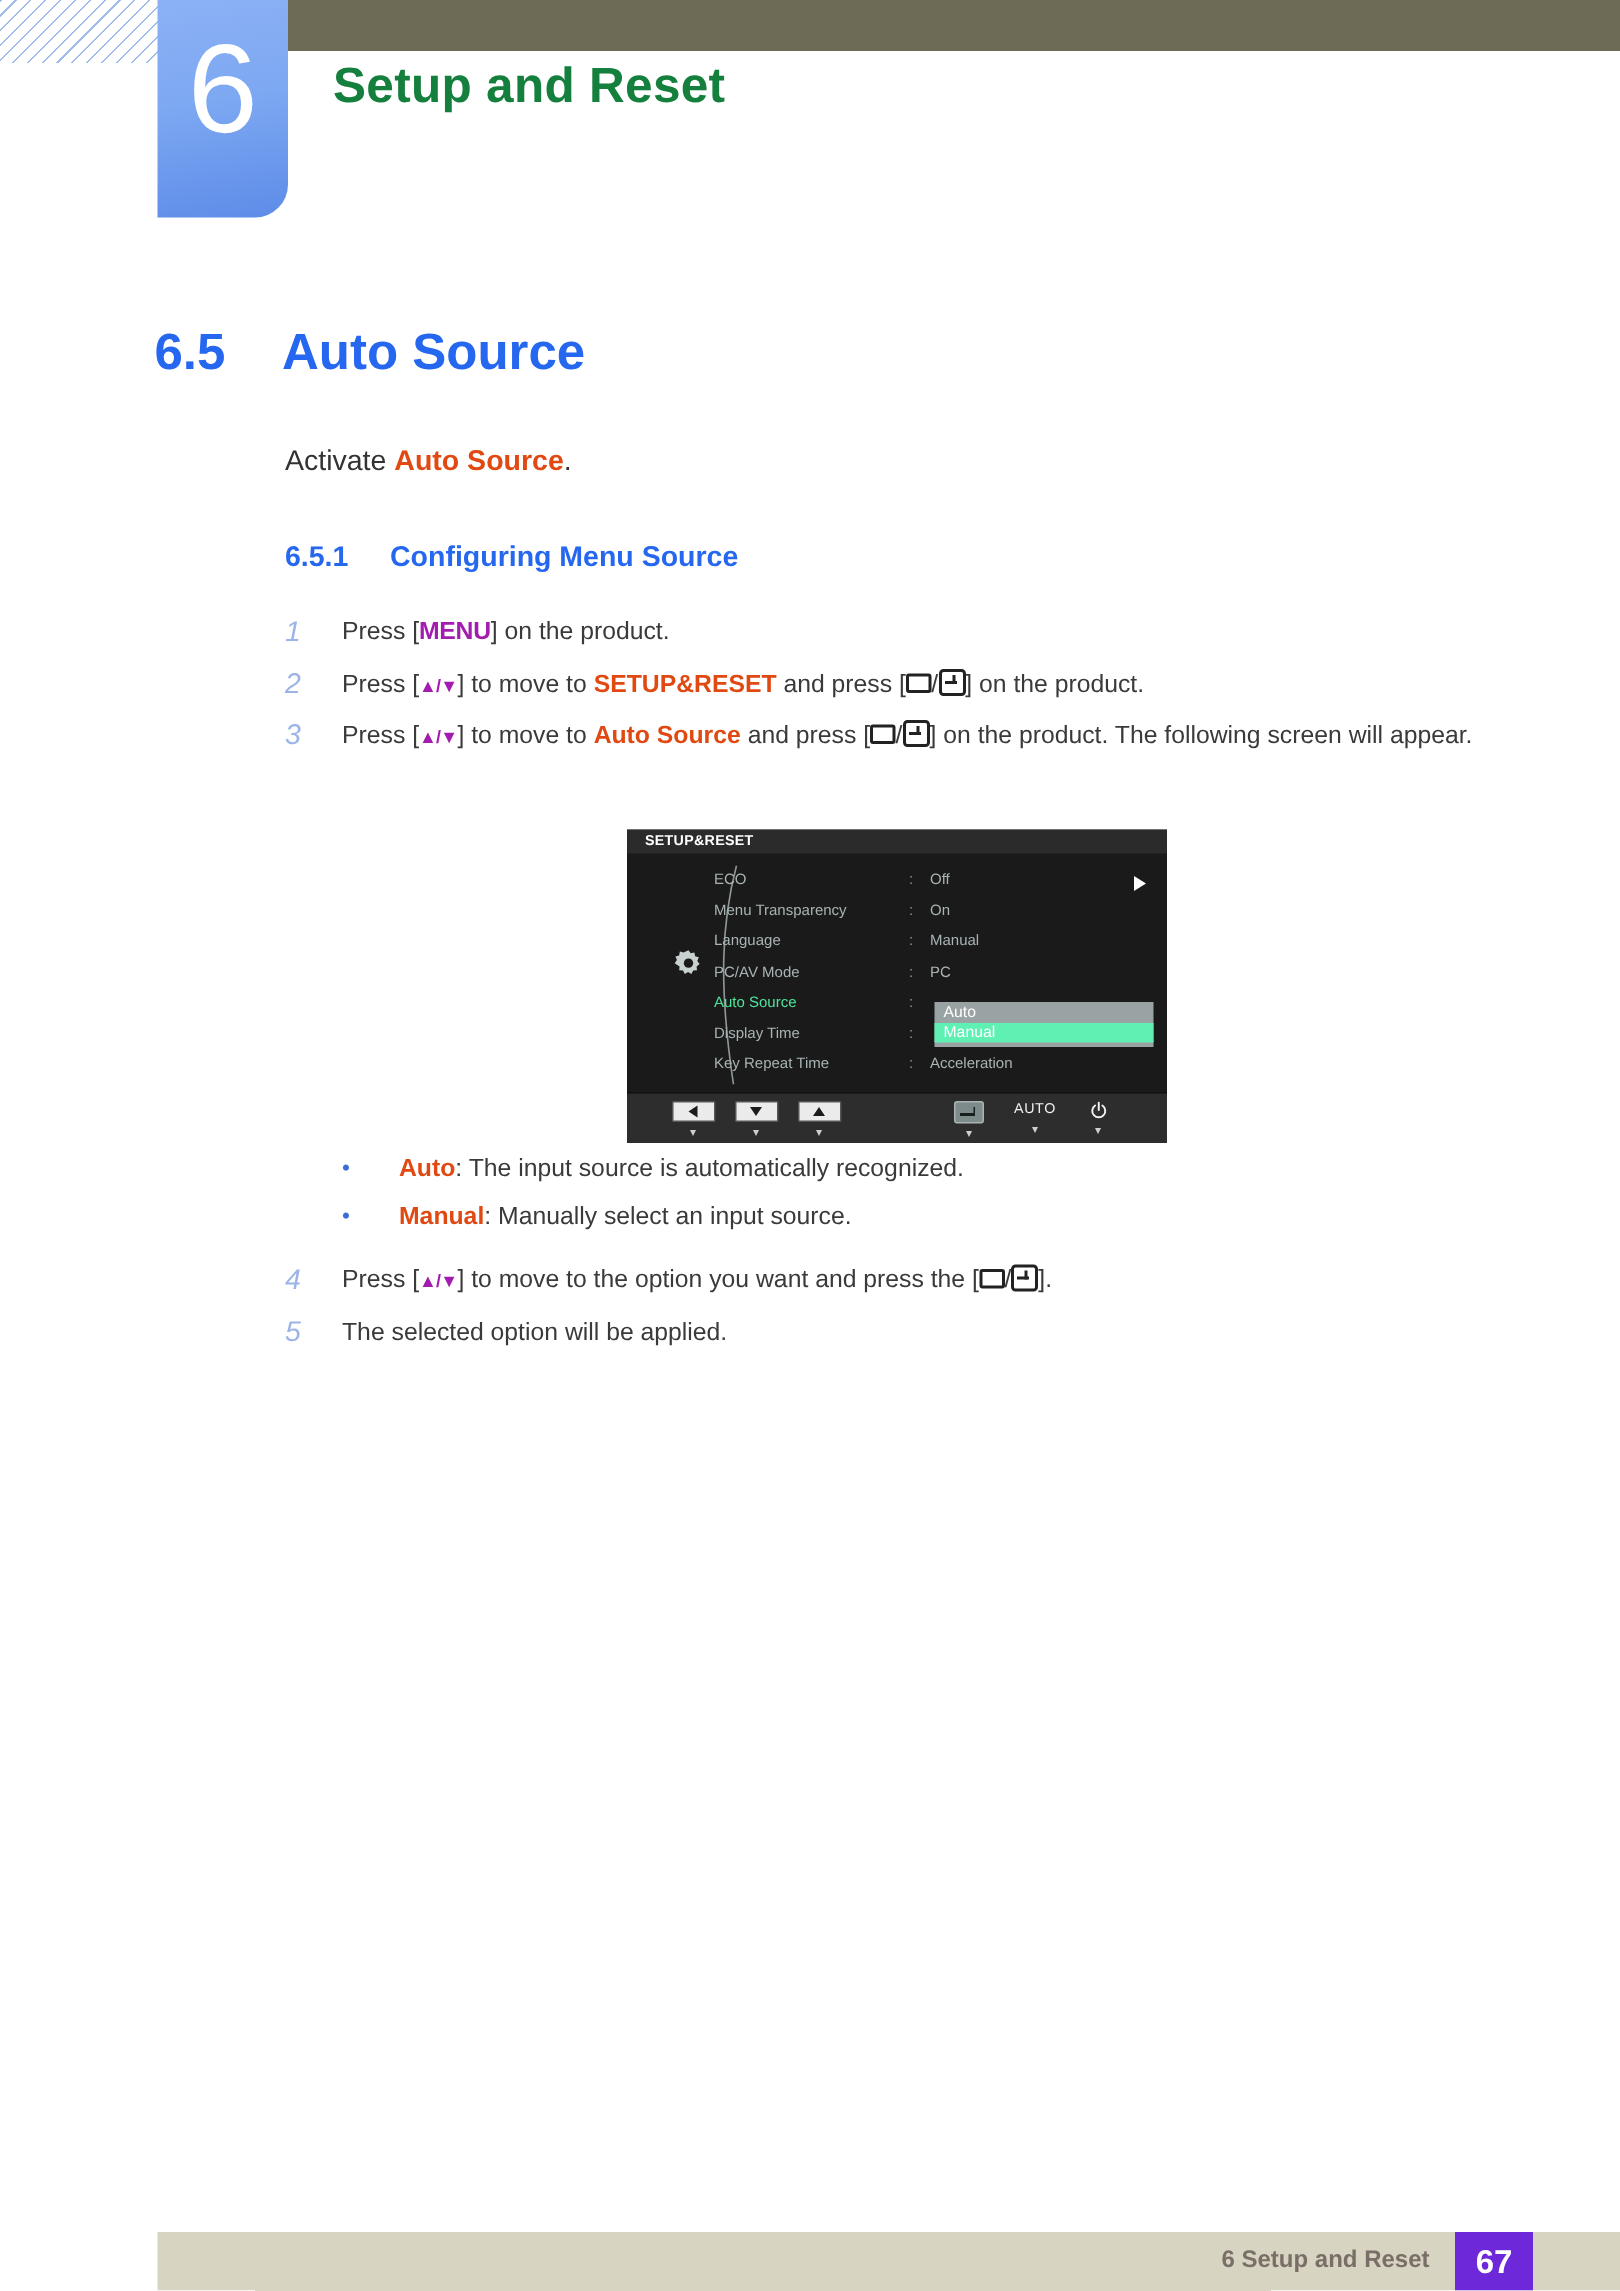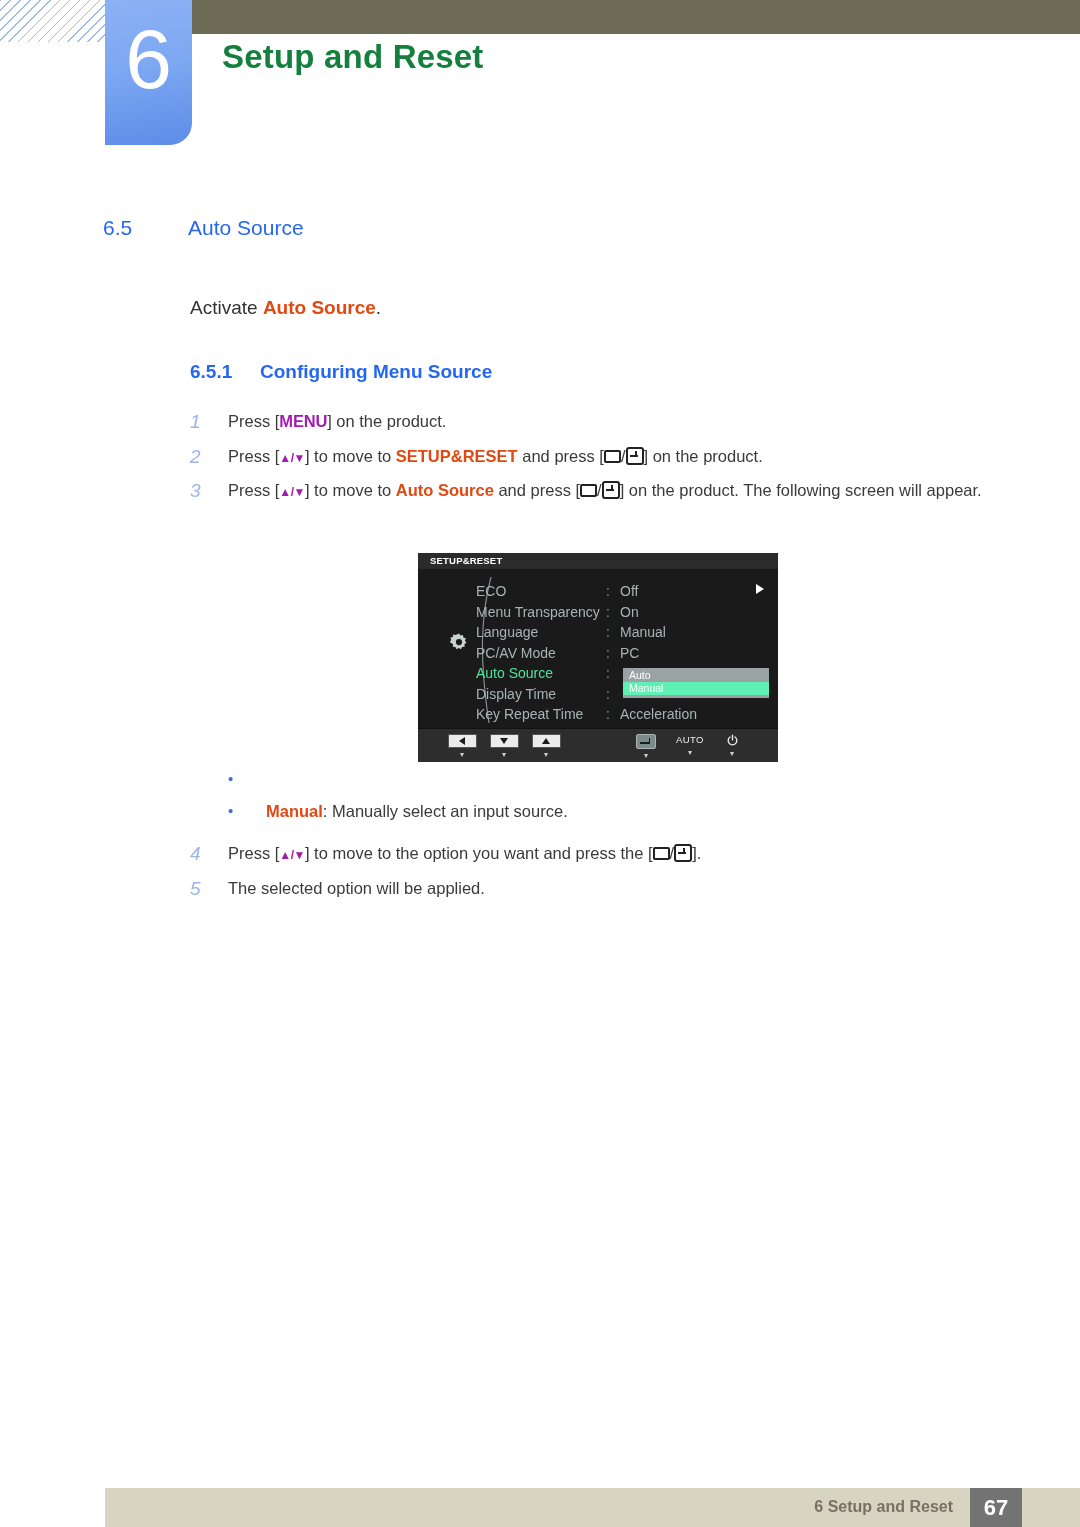--- a/index.html
+++ b/index.html
@@ -52,22 +52,22 @@
     font-weight: bold;
     color: #15803d;
     letter-spacing: .2px;
   }
 
   
   .sec-head {
     position: absolute;
     left: 103px; top: 216px;
     color: #2667f0;
-    font-size: 21px;
-    font-weight: normal;
+    font-size: 34px;
+    font-weight: bold;
   }
   .sec-head .num { display: inline-block; width: 85px; }
 
   .subsec-head {
     position: absolute;
     left: 190px; top: 361px;
     color: #2667f0;
     font-size: 19px;
     font-weight: bold;
   }
@@ -186,22 +186,21 @@
     width: 22px; height: 146px;
   }
   .osd-rows {
     position: absolute;
     left: 58px; top: 12px;
     width: 300px;
   }
   .osd-row {
     display: flex;
     height: 20.5px;
-    align-items: center;
-    font-size: 14px;
+    font-size: 10px;
     color: #a9b3b3;
   }
   .osd-row .label { width: 130px; }
   .osd-row .colon { width: 14px; color: #8d9797; }
   .osd-row .value { flex: 1; color: #a9b3b3; }
   .osd-row.active .label { color: #4fe39a; }
   .osd-arrow {
     position: absolute;
     right: 14px; top: 15px;
     width: 0; height: 0;
@@ -280,21 +279,21 @@
     position: absolute;
     right: 127px; top: 1498px;
     font-size: 16px;
     font-weight: bold;
     color: #7a6f66;
   }
   .footer-page {
     position: absolute;
     left: 970px; top: 1488px;
     width: 52px; height: 39px;
-    background: #737373;
+    background: #6d28d9;
     color: #ffffff;
     font-size: 22px;
     font-weight: bold;
     line-height: 39px;
     text-align: center;
   }
 </style>
 </head>
 <body>
 
@@ -416,20 +415,21 @@
           <line x1="12" y1="2" x2="12" y2="11" stroke="#f0f0f0" stroke-width="2.4" stroke-linecap="round"></line>
         </svg>
         <div class="sub">▾</div>
       </div>
     </div>
 </div>
 
 <div class="bullets" id="bullet-list">
     <div class="bullet">
       <div class="dot">•</div>
+      <div><span class="hl">Auto</span><span>: The input source is automatically recognized.</span></div>
     </div>
     <div class="bullet">
       <div class="dot">•</div>
       <div><span class="hl">Manual</span><span>: Manually select an input source.</span></div>
     </div>
   </div>
 
 <div class="steps2" id="steps-2">
     <div class="step">
       <div class="n">4</div>

